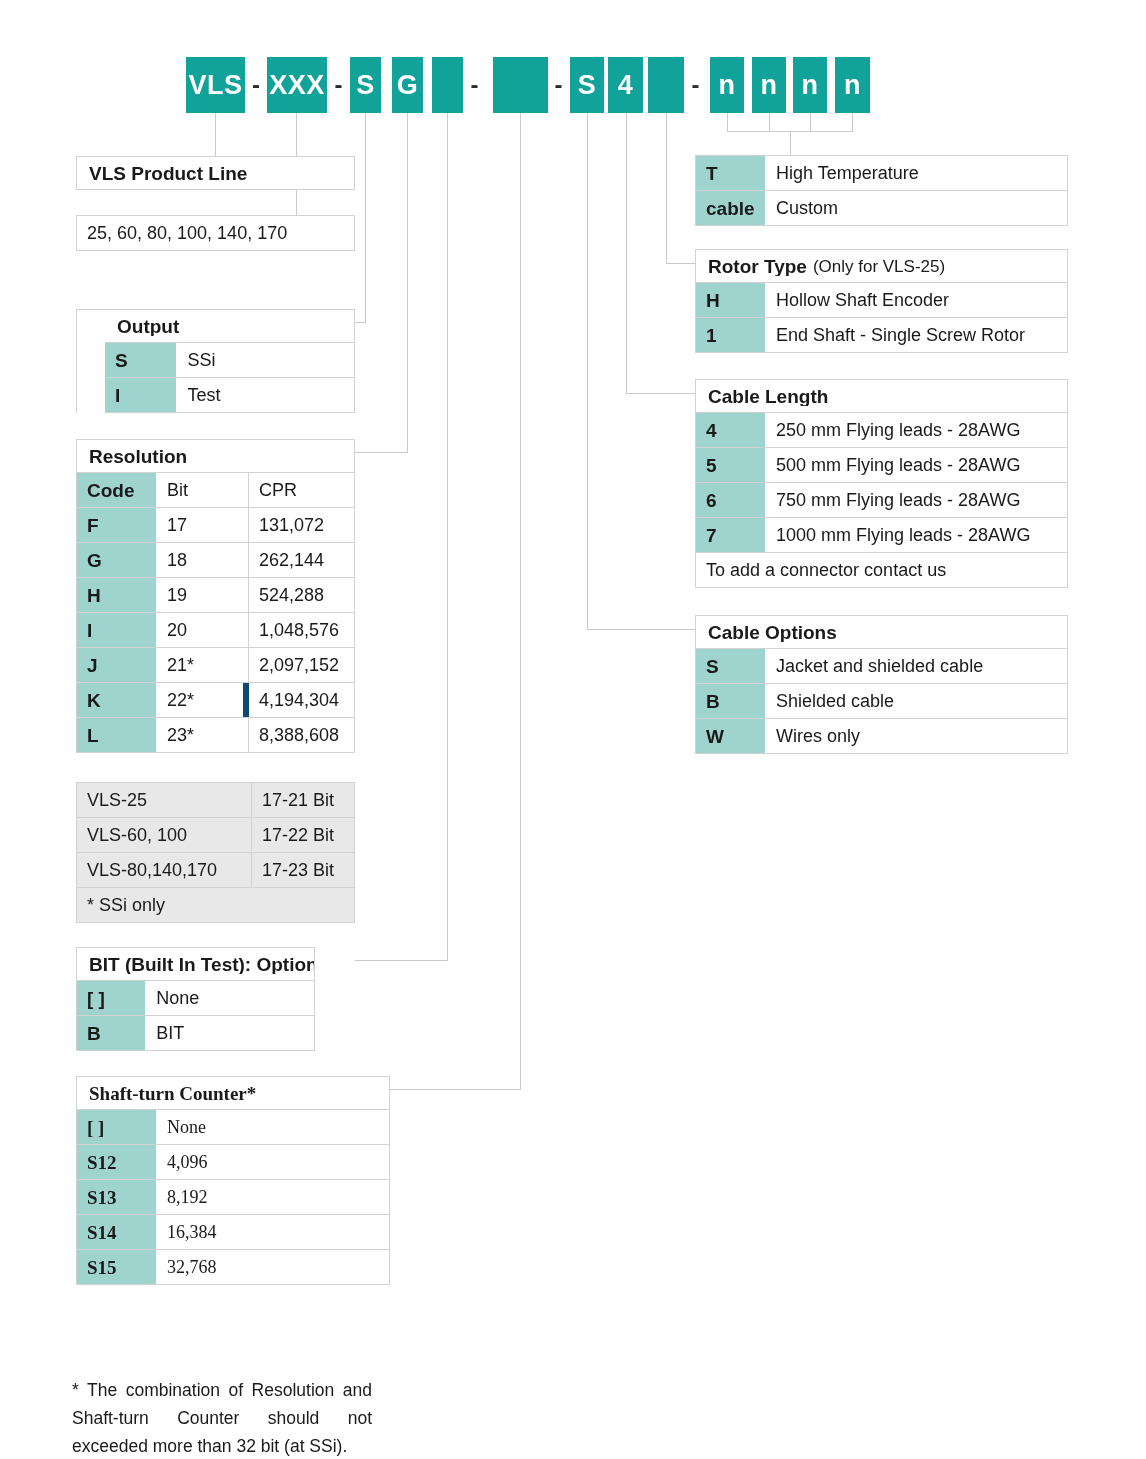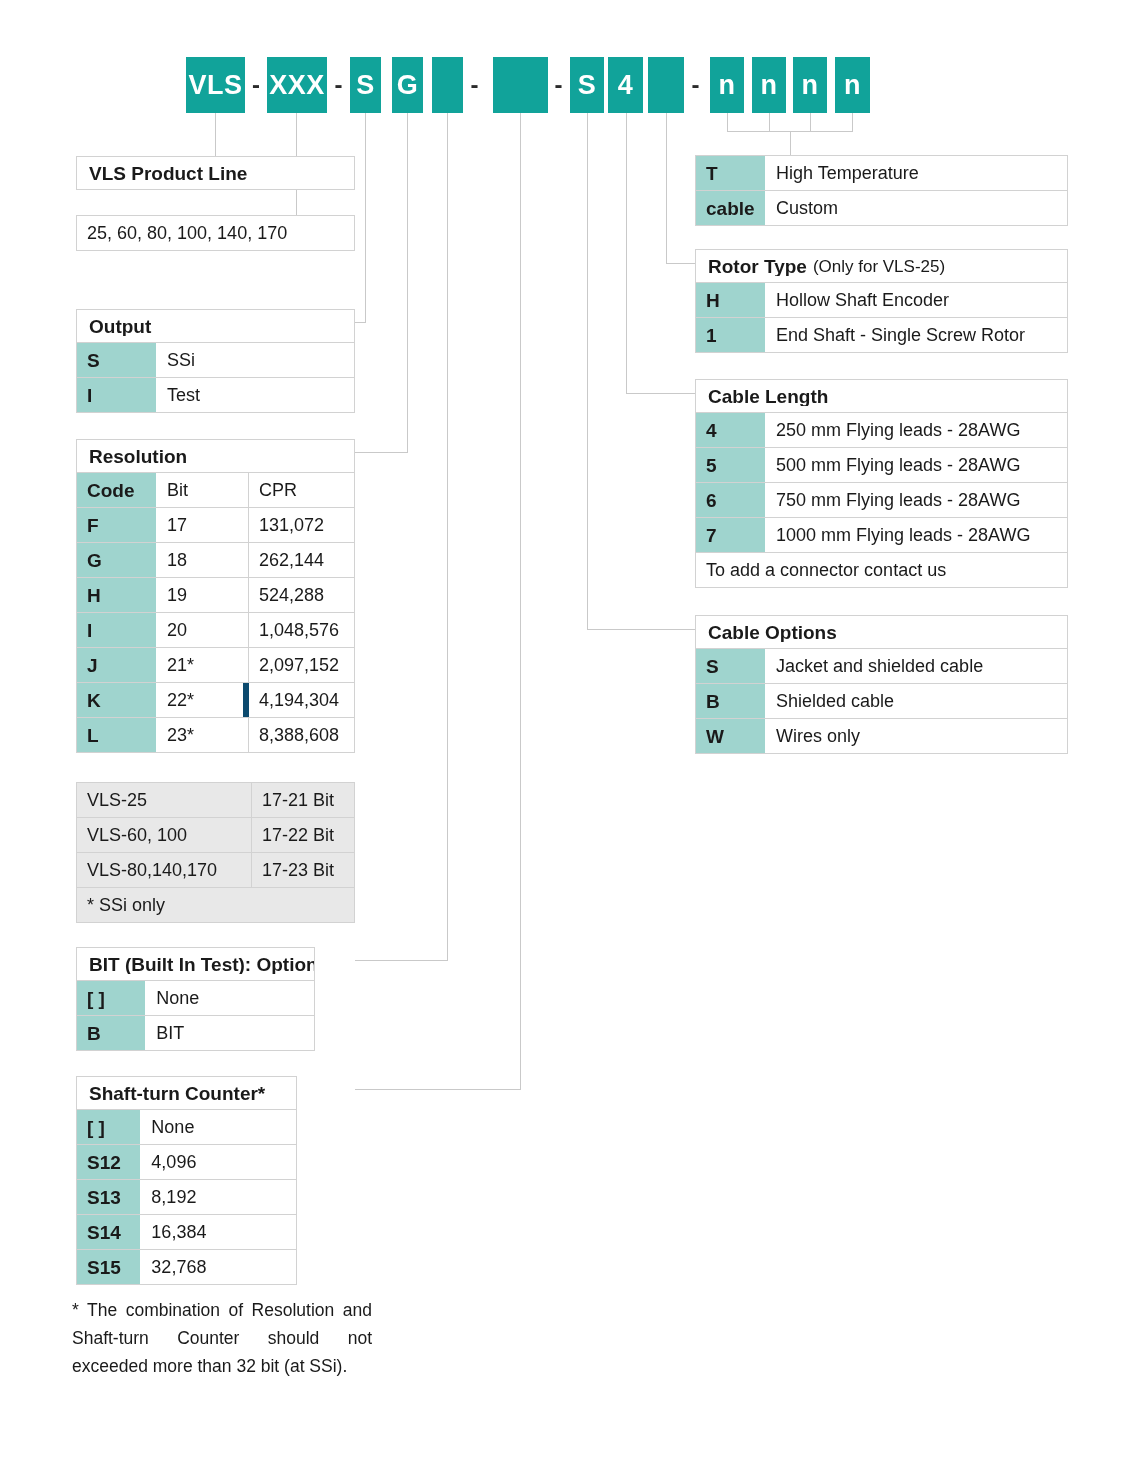--- a/index.html
+++ b/index.html
@@ -150,21 +150,21 @@
       <div class="cell title" style="width:100%">VLS  Product Line</div>
     </div>
   </div>
 
   <div class="tbl" style="left:76px;top:215px;width:279px;">
     <div class="row rowdata">
       <div class="cell" style="width:100%">25, 60, 80, 100, 140, 170</div>
     </div>
   </div>
 
-  <div class="tbl" style="left:76px;top:309px;width:279px;">
+  <div class="tbl" style="left:76px;top:309px;width:279px;padding-left:28px;">
     <div class="row rowtitle">
       <div class="cell title" style="width:100%">Output</div>
     </div>
     <div class="row rowdata">
       <div class="cell code" style="width:80px">S</div>
       <div class="cell" style="width:197px">SSi</div>
     </div>
     <div class="row rowdata">
       <div class="cell code" style="width:80px">I</div>
       <div class="cell" style="width:197px">Test</div>
@@ -242,21 +242,21 @@
     <div class="row rowdata">
       <div class="cell code" style="width:80px">[ ]</div>
       <div class="cell" style="width:197px">None</div>
     </div>
     <div class="row rowdata">
       <div class="cell code" style="width:80px">B</div>
       <div class="cell" style="width:197px">BIT</div>
     </div>
   </div>
 
-  <div class="tbl" style="left:76px;top:1076px;width:221px;">
+  <div class="tbl" style="left:76px;top:1076px;width:314px;font-family:Liberation Serif, serif;">
     <div class="row rowtitle">
       <div class="cell title" style="width:100%">Shaft-turn Counter*</div>
     </div>
     <div class="row rowdata">
       <div class="cell code" style="width:80px">[ ]</div>
       <div class="cell" style="width:197px">None</div>
     </div>
     <div class="row rowdata">
       <div class="cell code" style="width:80px">S12</div>
       <div class="cell" style="width:197px">4,096</div>
@@ -268,21 +268,21 @@
     <div class="row rowdata">
       <div class="cell code" style="width:80px">S14</div>
       <div class="cell" style="width:197px">16,384</div>
     </div>
     <div class="row rowdata">
       <div class="cell code" style="width:80px">S15</div>
       <div class="cell" style="width:197px">32,768</div>
     </div>
   </div>
 
-  <div class="footnote" style="left:72px;top:1296px;">* The combination of Resolution and Shaft-turn Counter should not exceeded more than 32 bit (at SSi).</div>
+  <div class="footnote" style="left:72px;top:1376px;">* The combination of Resolution and Shaft-turn Counter should not exceeded more than 32 bit (at SSi).</div>
 
   <div class="tbl" style="left:695px;top:155px;width:373px;">
     <div class="row rowdata">
       <div class="cell code" style="width:70px">T</div>
       <div class="cell" style="width:301px">High Temperature</div>
     </div>
     <div class="row rowdata">
       <div class="cell code" style="width:70px">cable</div>
       <div class="cell" style="width:301px">Custom</div>
     </div>

